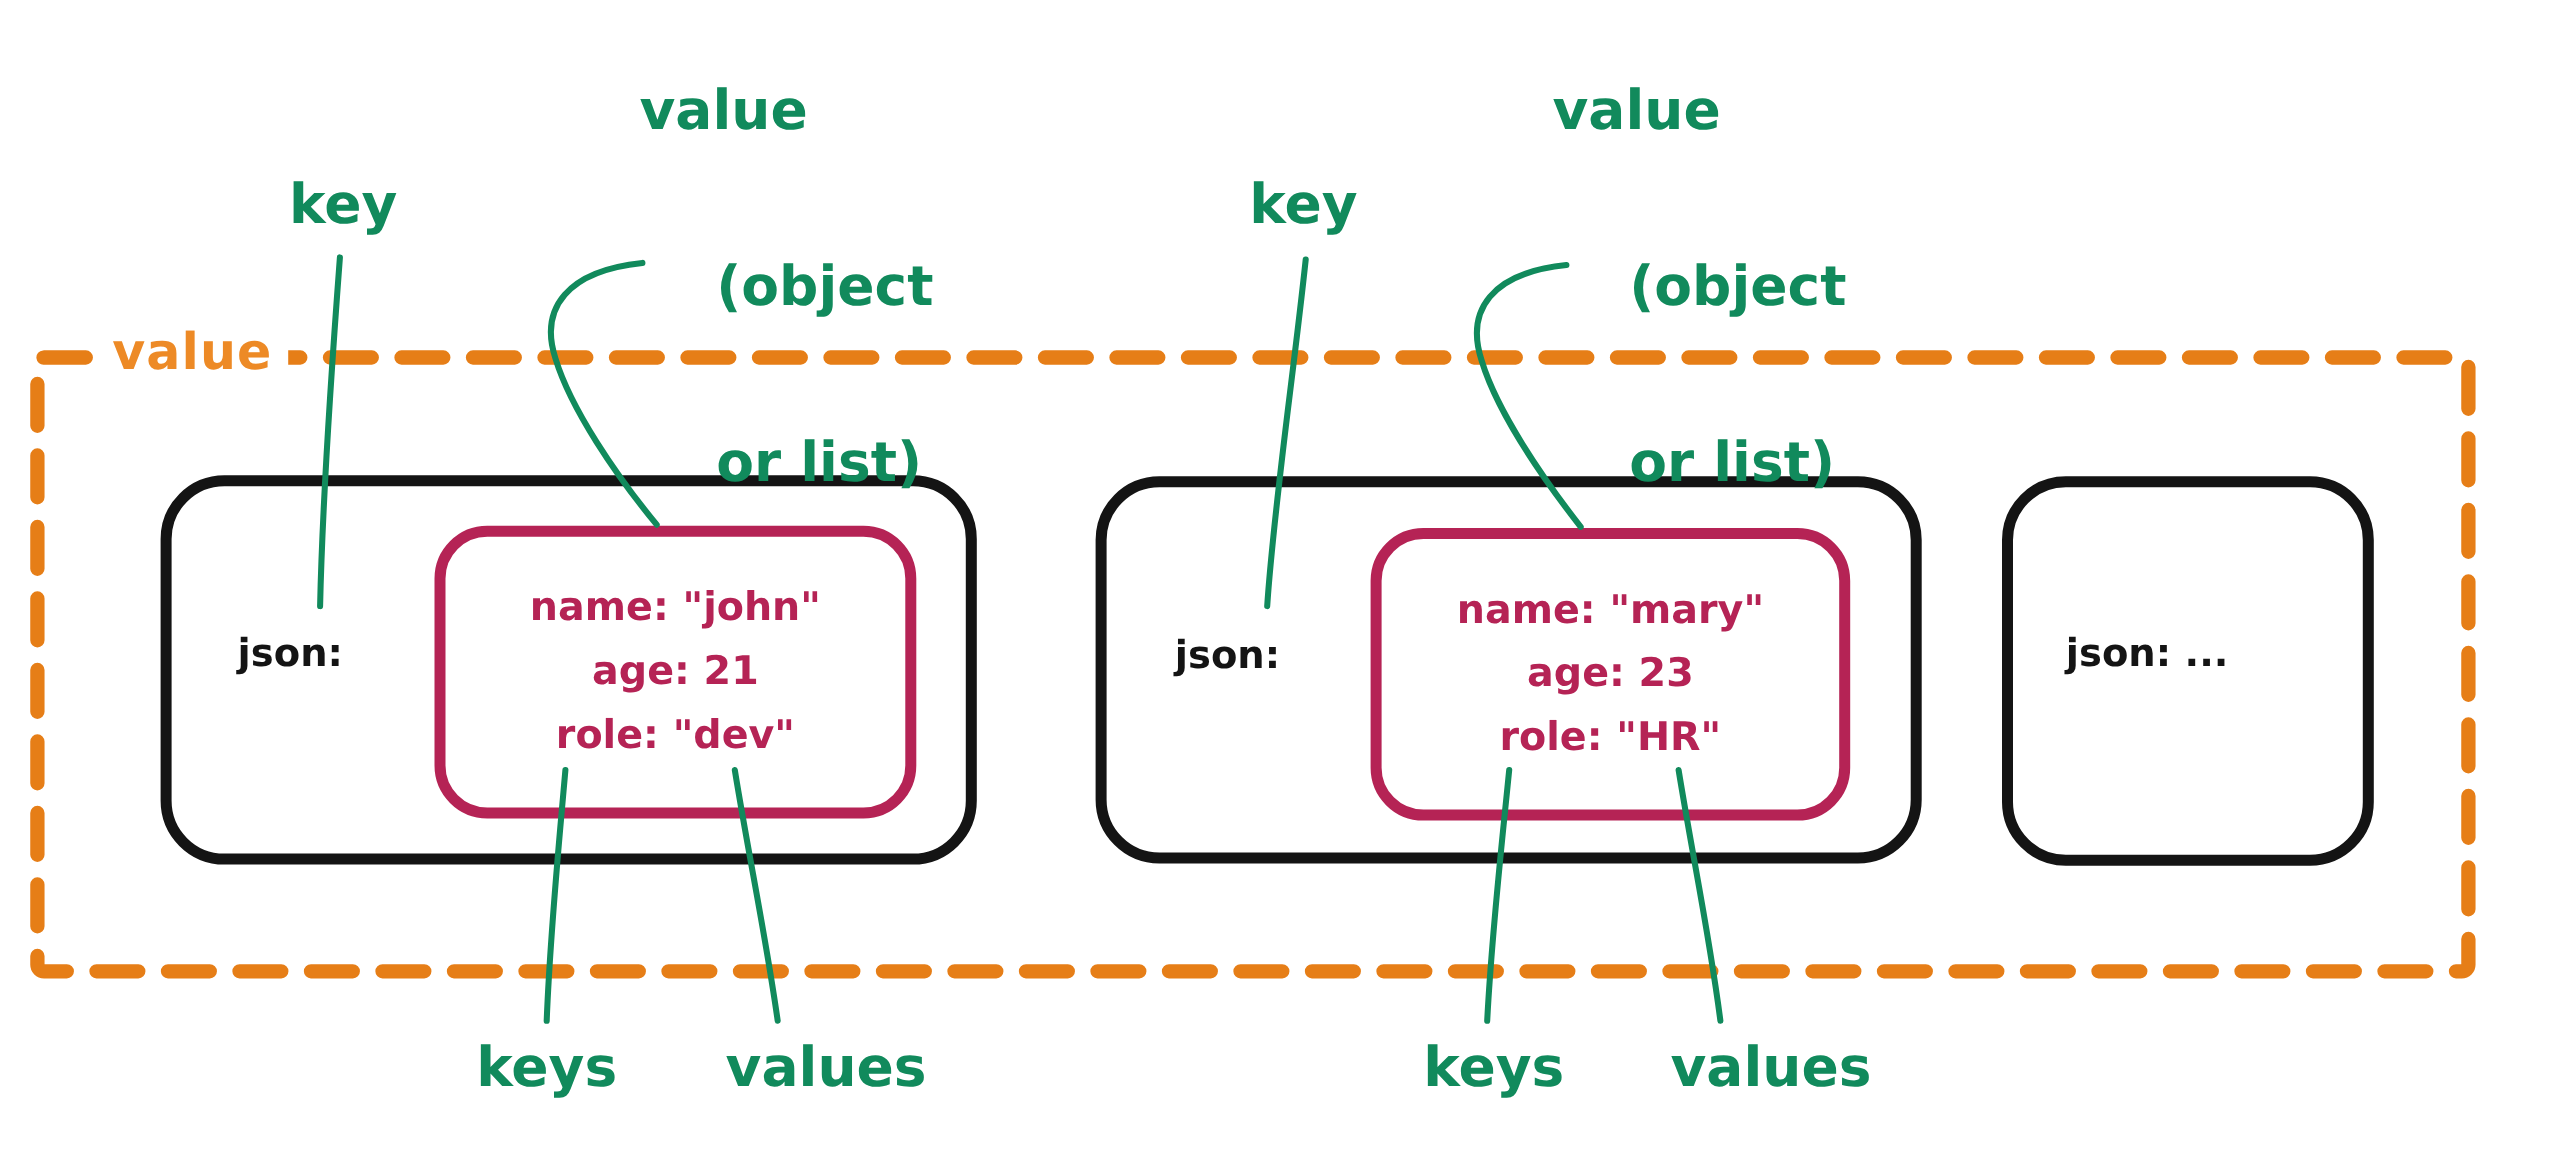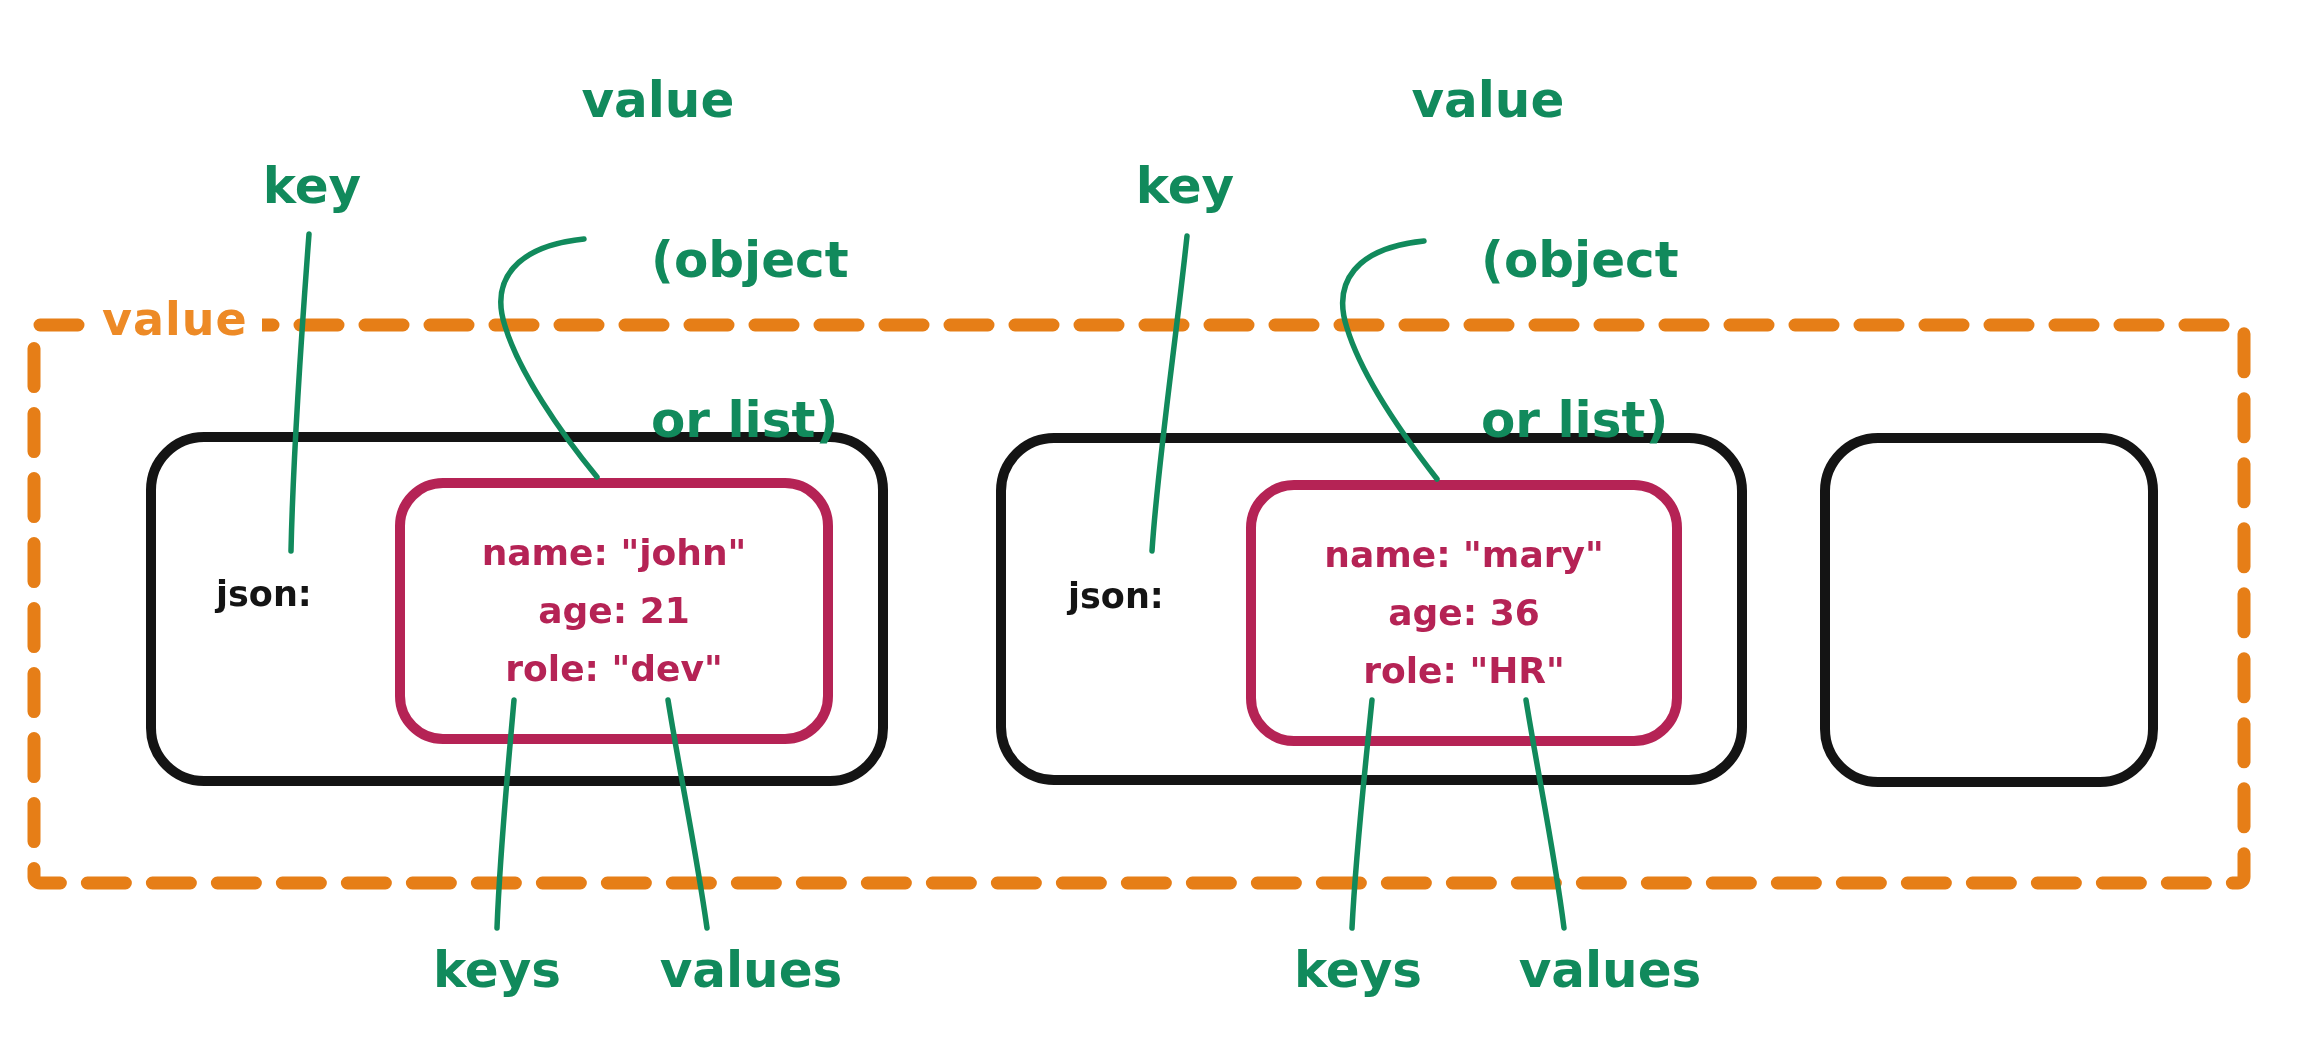--- a/index.html
+++ b/index.html
@@ -118,29 +118,30 @@
 <body>
 
 <div class="canvas">
 
   <div class="card card1"></div>
   <div class="card card2"></div>
   <div class="card card3"></div>
 
   <div class="json-label json1">json:</div>
   <div class="json-label json2">json:</div>
+  <div class="json-label json3">json: ...</div>
 
   <div class="obj obj1">
     <div class="entry">name: "john"</div>
     <div class="entry">age: 21</div>
     <div class="entry">role: "dev"</div>
   </div>
   <div class="obj obj2">
     <div class="entry">name: "mary"</div>
-    <div class="entry">age: 36</div>
+    <div class="entry">age: 23</div>
     <div class="entry">role: "HR"</div>
   </div>
 
   <svg class="overlay" width="2324" height="1058" viewBox="0 0 2324 1058">
     <rect class="items-rect" x="34" y="325" width="2210" height="558" rx="6"></rect>
 
     <path class="green-line" d="M309,234 C301,340 293,460 291,551"></path>
     <path class="green-line" d="M584,239 C516,246 490,280 505,326 C519,372 560,432 597,477"></path>
     <path class="green-line" d="M514,700 C507,780 500,850 497,928"></path>
     <path class="green-line" d="M668,700 C681,780 696,850 707,928"></path>

